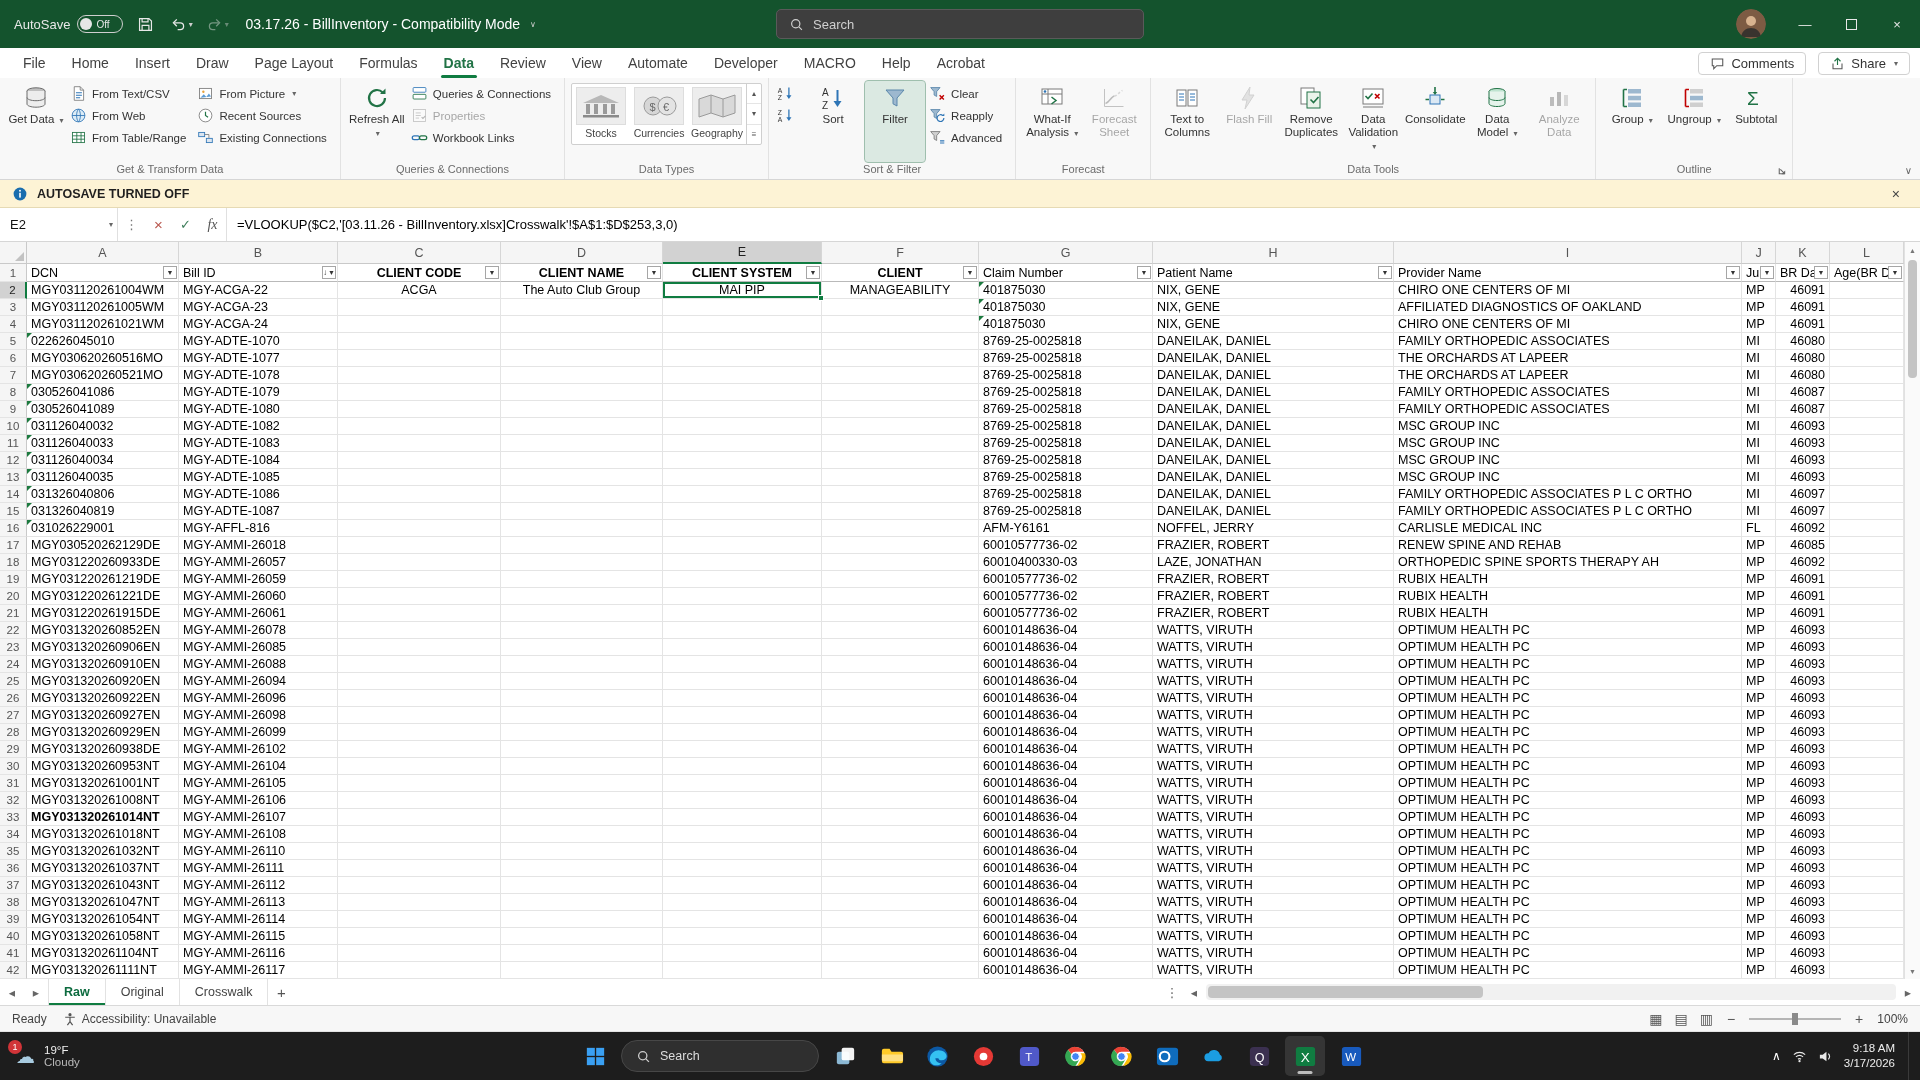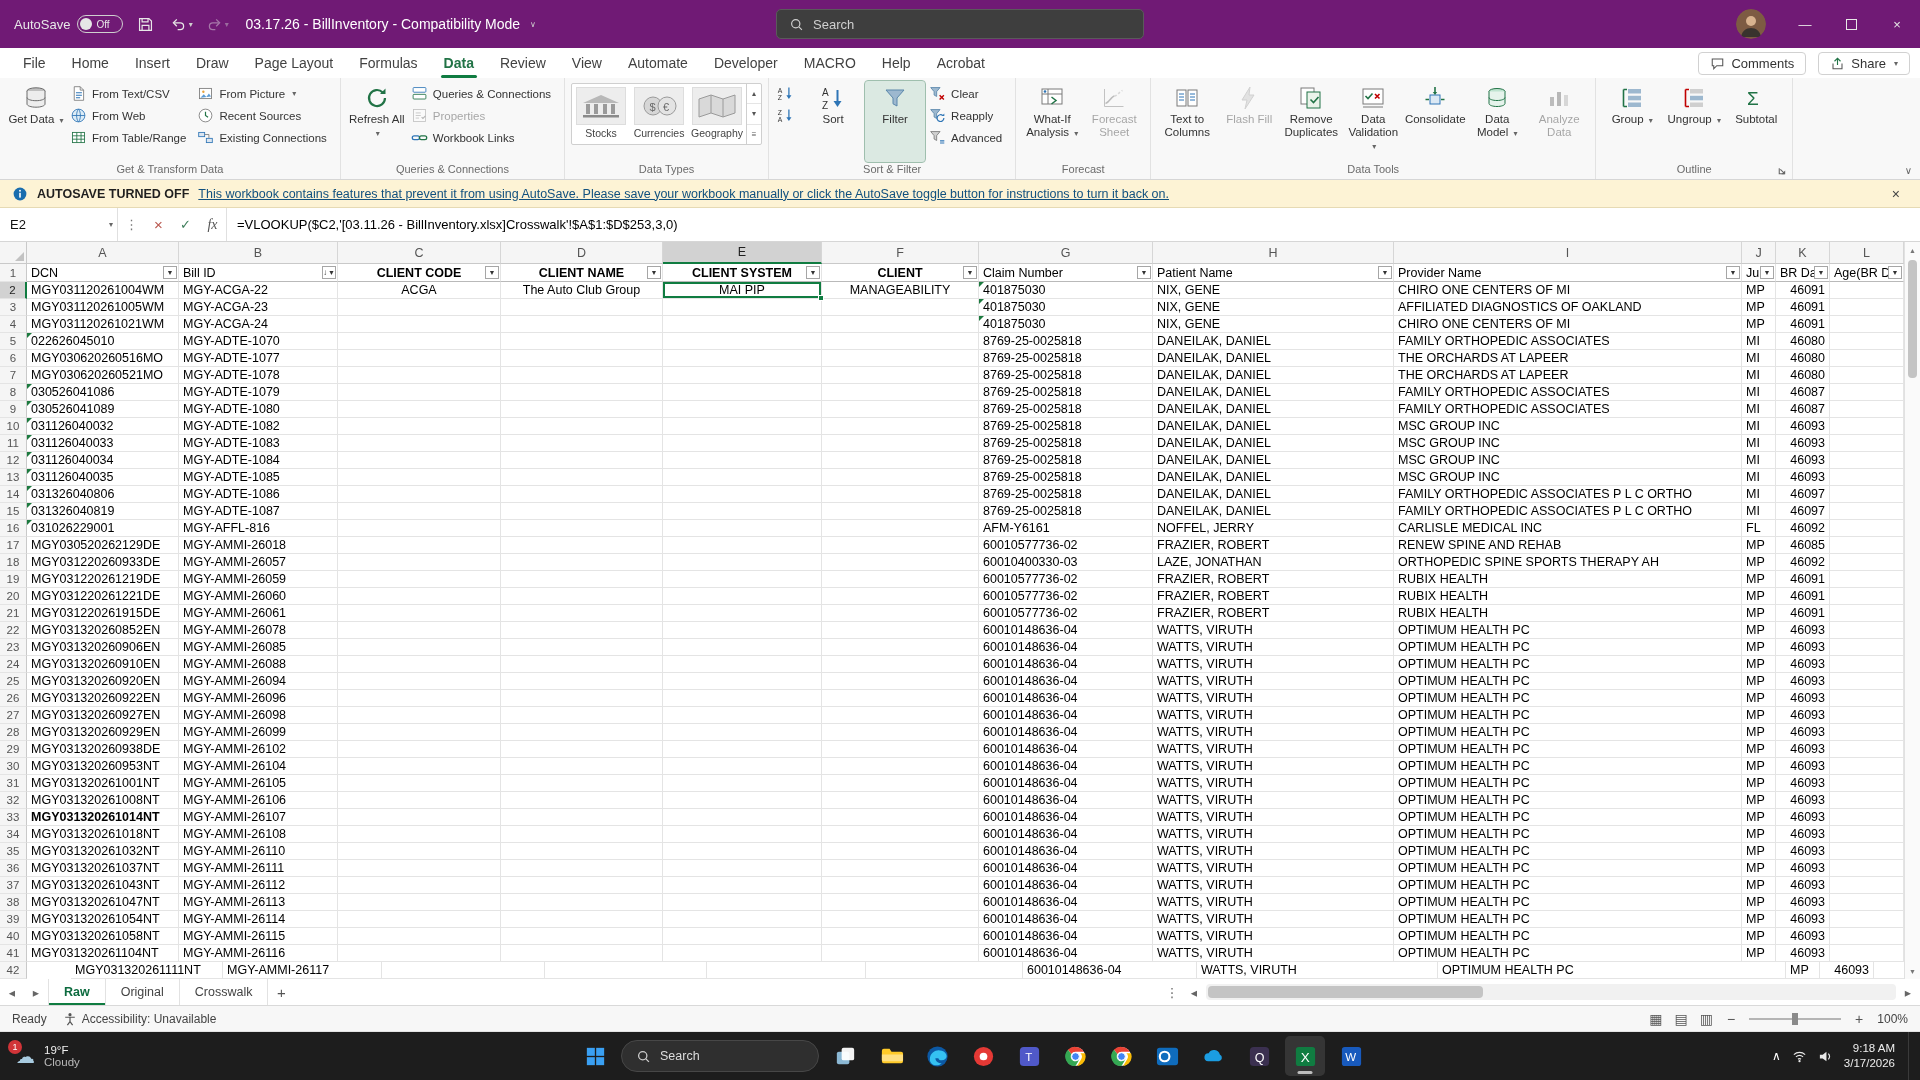--- a/index.html
+++ b/index.html
@@ -1,21 +1,21 @@
 <!DOCTYPE html>
 <html><head>
 <meta charset="utf-8">
 <style>
 *{margin:0;padding:0;box-sizing:border-box}
 html,body{width:1920px;height:1080px;overflow:hidden;background:#fff;font-family:"Liberation Sans",sans-serif}
 .ic{display:inline-flex;align-items:center;justify-content:center}
 .ic svg{width:100%;height:100%}
 
 
-.titlebar{height:48px;background:#701a75;color:#fff;display:flex;align-items:center;position:relative;font-size:13px}
+.titlebar{height:48px;background:#14532d;color:#fff;display:flex;align-items:center;position:relative;font-size:13px}
 .tb-left{display:flex;align-items:center;gap:8px;padding-left:14px}
 .autosave{display:flex;align-items:center;gap:7px;color:#e8e8e8}
 .as-toggle{width:46px;height:18px;border:1px solid #cfcfcf;border-radius:10px;display:flex;align-items:center;gap:4px;padding:0 5px 0 2px;cursor:pointer}
 .as-knob{width:12px;height:12px;border-radius:50%;background:#e6e6e6}
 .as-state{font-size:10px;color:#e6e6e6}
 .tb-btn{min-width:28px;height:30px;display:flex;align-items:center;justify-content:center;border-radius:4px;color:#e8e8e8;cursor:pointer}
 .tb-btn svg{width:17px;height:17px}
 .tb-btn.dim{opacity:.45}
 .tb-caret{font-size:8px;color:#cfcfcf;margin-left:2px}
 .tb-title{margin-left:14px;display:flex;align-items:center;gap:8px;white-space:nowrap;font-size:14px;color:#fff}
@@ -637,21 +637,20 @@
 
 <div class="notif">
   <span class="ic">
       <svg viewBox="0 0 20 20">
         <circle cx="10" cy="10" r="8" fill="#1a6dae"></circle>
         <rect x="9" y="8.5" width="2" height="6" fill="#fff"></rect>
         <circle cx="10" cy="6" r="1.2" fill="#fff"></circle>
       </svg>
     </span>
   <span class="notif-title">AUTOSAVE TURNED OFF</span>
-  <span class="notif-msg">This workbook contains features that prevent it from using AutoSave. Please save your workbook manually or click the AutoSave toggle button for instructions to turn it back on.</span>
   <span class="notif-close">×</span>
 </div>
 
 <div class="fbar">
   <div class="namebox">
     <span>E2</span>
     <span class="nb-caret">▾</span>
   </div>
   <div class="fb-btn">⋮</div>
   <div class="fb-btn fb-x">×</div>
@@ -1324,21 +1323,21 @@
           <div class="cell c" style="width: 157px;"></div>
           <div class="cell" style="width: 174px;">60010148636-04</div>
           <div class="cell" style="width: 241px;">WATTS, VIRUTH</div>
           <div class="cell" style="width: 348px;">OPTIMUM HEALTH PC</div>
           <div class="cell" style="width: 34px;">MP</div>
           <div class="cell r" style="width: 54px;">46093</div>
           <div class="cell" style="width: 74px;"></div>
         </div>
         <div class="grow">
           <div class="rownum">42</div>
-          <div class="cell" style="width: 152px; margin-left: 44px;">MGY031320261111NT</div>
+          <div class="cell" style="width: 152px;">MGY031320261111NT</div>
           <div class="cell" style="width: 159px;">MGY-AMMI-26117</div>
           <div class="cell c" style="width: 163px;"></div>
           <div class="cell c" style="width: 162px;"></div>
           <div class="cell c" style="width: 159px;"></div>
           <div class="cell c" style="width: 157px;"></div>
           <div class="cell" style="width: 174px;">60010148636-04</div>
           <div class="cell" style="width: 241px;">WATTS, VIRUTH</div>
           <div class="cell" style="width: 348px;">OPTIMUM HEALTH PC</div>
           <div class="cell" style="width: 34px;">MP</div>
           <div class="cell r" style="width: 54px;">46093</div>

